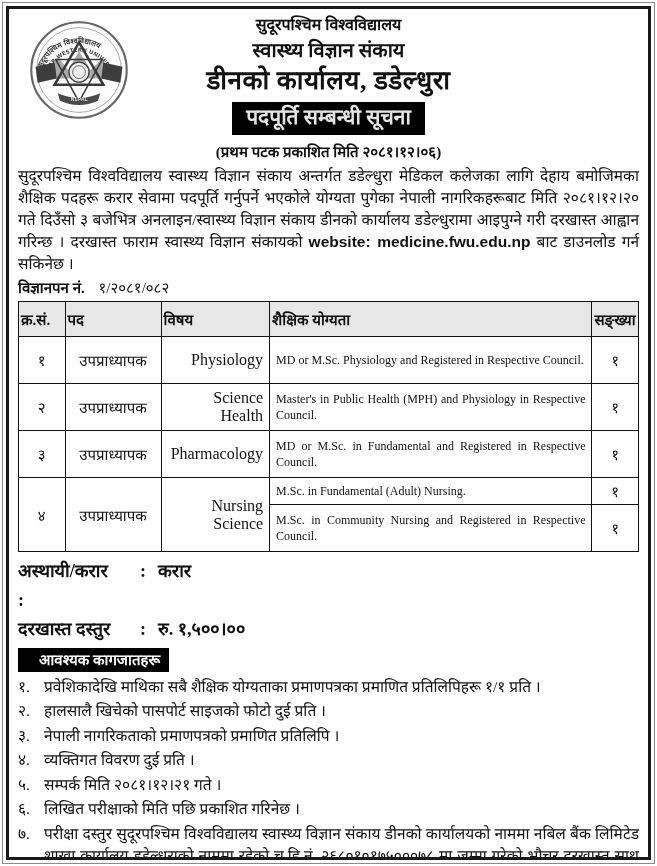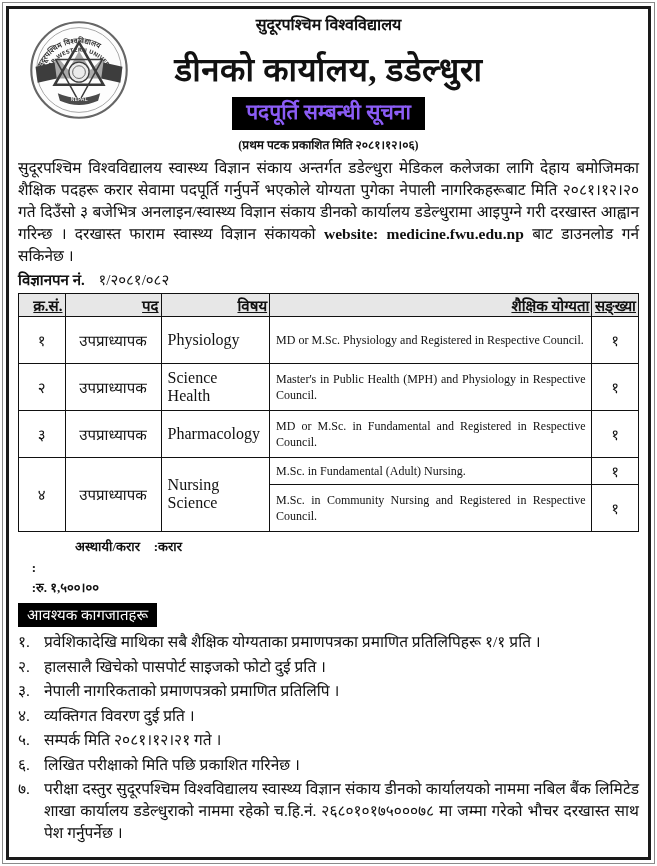--- a/index.html
+++ b/index.html
@@ -17,63 +17,62 @@
     border:3px solid #1a1a1a;
     padding:6px 9px 4px 9px;
     box-sizing:border-box;
     overflow:hidden;
   }
   
   .header{position:relative;text-align:center;min-height:118px;}
   .logo{position:absolute;left:6px;top:2px;width:110px;height:106px;}
   .hdr-university{font-size:16px;font-weight:bold;line-height:1.25;}
   .hdr-faculty{font-size:20px;font-weight:bold;line-height:1.3;margin-top:2px;}
-  .hdr-office{font-size:33px;font-weight:bold;letter-spacing:.5px;line-height:1.2;margin-top:16px;}
+  .hdr-office{font-size:26px;font-weight:bold;letter-spacing:.5px;line-height:1.2;margin-top:2px;}
   .notice-box{
-    display:inline-block;background:#000;color:#8b5cf6;
+    display:inline-block;background:#000;color:#e5e5e5;
     font-size:21px;font-weight:bold;
     padding:3px 14px 5px 14px;margin-top:6px;line-height:1.2;
   }
-  .published{font-size:12px;font-weight:bold;margin-top:6px;}
+  .published{font-size:15px;font-weight:bold;margin-top:6px;}
   
   .intro{
     font-size:15.5px;line-height:1.42;text-align:justify;margin-top:4px;
   }
-  .intro .site{font-weight:bold;font-family:Liberation Serif, serif;}
+  .intro .site{font-weight:bold;font-family:Liberation Sans, sans-serif;}
   .ad-line{font-size:15px;margin:2px 0 4px 0;}
   .ad-line .lbl{font-weight:bold;margin-top:42px;}
   .ad-line .val{margin-left:10px;}
   
   table.vac{
     border-collapse:collapse;width:100%;table-layout:fixed;
     font-size:15px;
   }
   table.vac th,table.vac td{
     border:1.5px solid #111;padding:2px 6px;vertical-align:middle;
   }
   table.vac th{
-    background:#e7e7e7;font-size:15px;font-weight:bold;text-align:right;
-    padding:1px 2px;
-    text-decoration:underline;
+    background:#e7e7e7;font-size:15px;font-weight:bold;text-align:left;
+    padding:7px 2px;
   }
   .c-sn{width:7.5%;}.c-post{width:15.5%;}.c-sub{width:17.5%;}.c-qual{width:52%;}.c-num{width:7.5%;}
   td.center{text-align:center;}
   td.qual{text-align:justify;font-size:12px;line-height:1.35;}
-  td.latin{font-size:16px;text-align:left;}
+  td.latin{font-size:16px;text-align:right;}
   tr.tall td{height:42px;}
   tr.short td{height:22px;}
   
   .details{margin-top:5px;}
-  .detail-row{display:flex;font-weight:bold;font-size:13px;line-height:1.6;text-align:right;}
+  .detail-row{display:flex;font-weight:bold;font-size:18px;line-height:1.6;}
   .detail-row .dl{width:122px;}
   .detail-row .ds{width:18px;}
   
   .docs-title{
     display:inline-block;background:#000;color:#fff;
-    font-size:15px;font-weight:normal;padding:1px 9px 3px 9px;margin:4px 0 4px 0;text-align:right;
+    font-size:15px;font-weight:bold;padding:1px 9px 3px 21px;margin:4px 0 4px 0;text-align:right;
   }
   .doc-list{font-size:15.5px;}
   .doc-item{display:flex;line-height:1.42;margin-bottom:2.5px;}
   .doc-item .n{width:26px;flex:0 0 26px;}
   .doc-item .t{flex:1;text-align:justify;overflow-wrap:anywhere;}
 </style>
 </head>
 <body>
 
 <div class="frame-outer">
@@ -97,20 +96,21 @@
         <path d="M9 47 L27 43 L29 58 L11 62 Z" fill="#3d3d3d"></path>
         <path d="M91 47 L73 43 L71 58 L89 62 Z" fill="#3d3d3d"></path>
         <polygon points="50,24 73,64 27,64" fill="none" stroke="#3a3a3a" stroke-width="2.4"></polygon>
         <polygon points="50,80 28,40 72,40" fill="none" stroke="#3a3a3a" stroke-width="1.4"></polygon>
         <circle cx="50" cy="52" r="9.5" fill="#ececec" stroke="#3a3a3a" stroke-width="1.2"></circle>
         <circle cx="50" cy="52" r="6" fill="none" stroke="#555" stroke-width="0.8"></circle>
         <path d="M30 72 Q50 81 70 72 L68 79 Q50 87 32 79 Z" fill="#4a4a4a"></path>
         <text x="50" y="79" font-size="5" fill="#fff" text-anchor="middle" font-family="'DejaVu Sans',sans-serif">NEPAL</text>
       </svg>
       <div class="hdr-university">सुदूरपश्चिम विश्वविद्यालय</div>
+      <div class="hdr-faculty">स्वास्थ्य विज्ञान संकाय</div>
       <div class="hdr-office">डीनको कार्यालय, डडेल्धुरा</div>
       <div>
         <span class="notice-box">पदपूर्ति सम्बन्धी सूचना</span>
       </div>
       <div class="published">(प्रथम पटक प्रकाशित मिति २०८१।१२।०६)</div>
     </div>
 
     <div class="intro">
       <span>सुदूरपश्चिम विश्वविद्यालय स्वास्थ्य विज्ञान संकाय अन्तर्गत डडेल्धुरा मेडिकल कलेजका लागि देहाय बमोजिमका शैक्षिक पदहरू करार सेवामा पदपूर्ति गर्नुपर्ने भएकोले योग्यता पुगेका नेपाली नागरिकहरूबाट मिति २०८१।१२।२० गते दिउँसो ३ बजेभित्र अनलाइन/स्वास्थ्य विज्ञान संकाय डीनको कार्यालय डडेल्धुरामा आइपुग्ने गरी दरखास्त आह्वान गरिन्छ । दरखास्त फाराम स्वास्थ्य विज्ञान संकायको</span>
       <span class="site">website: medicine.fwu.edu.np</span>
@@ -178,20 +178,21 @@
     <div class="details">
       <div class="detail-row">
         <span class="dl">अस्थायी/करार</span>
         <span class="ds">:</span>
         <span class="dv">करार</span>
       </div>
       <div class="detail-row">
         <span class="ds">:</span>
       </div>
       <div class="detail-row">
+        <span class="dl">दरखास्त दस्तुर</span>
         <span class="ds">:</span>
         <span class="dv">रु. १,५००।००</span>
       </div>
     </div>
 
     <div>
       <span class="docs-title">आवश्यक कागजातहरू</span>
     </div>
 
     <div class="doc-list">

